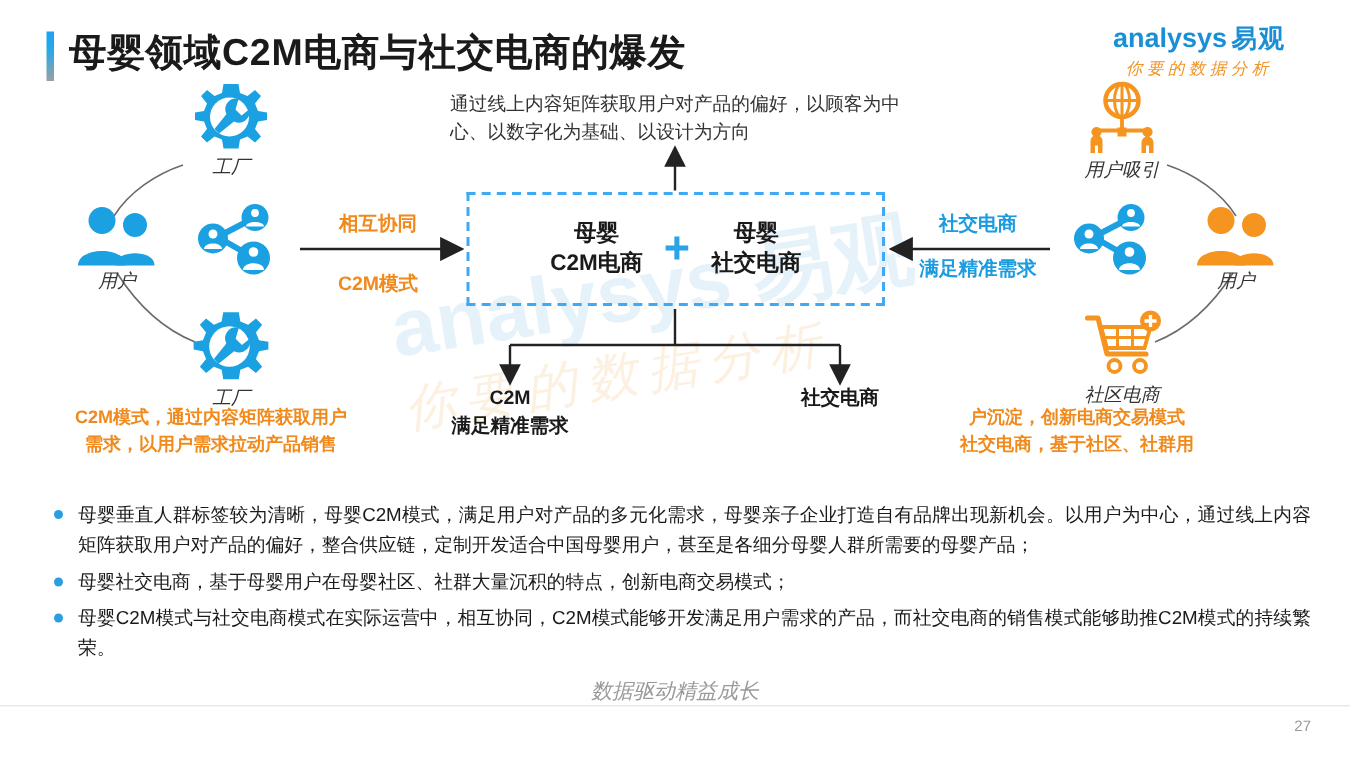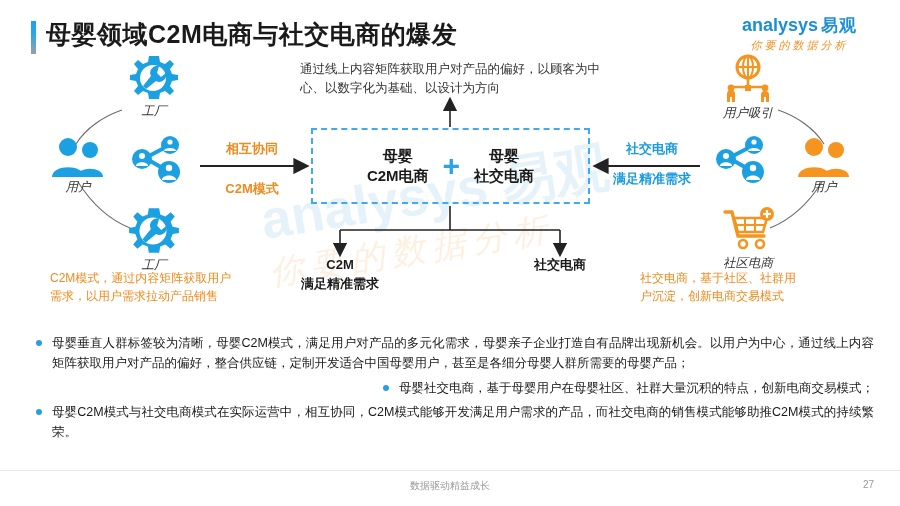--- a/index.html
+++ b/index.html
@@ -59,37 +59,37 @@
     font-size:12.5px;color:#333;line-height:1.55;text-align:left;
   }
 
   
   .arrow-label{position:absolute;text-align:center;white-space:nowrap;}
   .al-line{font-size:13px;font-weight:bold;line-height:1.45;}
   .orange{color:#f08a1c;}
   .blue{color:#1b9be0;}
 
   
-  .callout{position:absolute;font-size:12px;font-weight:normal;line-height:1.5;white-space:nowrap;}
+  .callout{position:absolute;font-size:12px;font-weight:bold;line-height:1.5;white-space:nowrap;text-align:center;}
   .callout.orange{color:#f08a1c;}
   .mid-label{position:absolute;text-align:center;font-size:13px;font-weight:bold;color:#1a1a1a;line-height:1.45;white-space:nowrap;}
 
   
   .bullets{position:absolute;left:36px;top:333px;width:838px;}
-  .bullet{display:flex;align-items:flex-start;margin-bottom:4px;justify-content:flex-end;}
+  .bullet{display:flex;align-items:flex-start;margin-bottom:4px;}
   .bullet .dot{
     flex:0 0 auto;width:6px;height:6px;border-radius:50%;background:#2a9fe0;
     margin-top:7px;margin-right:10px;
   }
   .bullet .btxt{font-size:12.5px;color:#1a1a1a;line-height:1.62;text-align:justify;}
 
   
   .footer-rule{position:absolute;left:0;top:470px;width:900px;height:1px;background:#e8e8e8;}
   .f-date{position:absolute;left:24px;top:479px;font-size:10px;color:#9a9a9a;margin-top:44px;}
-  .f-center{position:absolute;left:0;top:479px;width:900px;text-align:center;font-size:10px;color:#9a9a9a;}
+  .f-center{position:absolute;left:0;top:452px;width:900px;text-align:center;font-size:14px;color:#9a9a9a;font-style:italic;}
   .f-page{position:absolute;right:26px;top:479px;font-size:10px;color:#9a9a9a;text-align:right;}
 </style>
 </head>
 <body>
 
 <div class="slide">
 
   <div class="title-accent"></div>
   <div class="page-title">母婴领域C2M电商与社交电商的爆发</div>
 
@@ -273,22 +273,22 @@
     </div>
     <div class="mid-label" style="left:500px;top:204px;width:120px;">
       <div>社交电商</div>
     </div>
 
     <div class="callout orange" style="left:50px;top:217px;">
       <div>C2M模式，通过内容矩阵获取用户</div>
       <div>需求，以用户需求拉动产品销售</div>
     </div>
     <div class="callout orange" style="left:640px;top:217px;">
+      <div>户沉淀，创新电商交易模式</div>
       <div>社交电商，基于社区、社群用</div>
-      <div>户沉淀，创新电商交易模式</div>
     </div>
 
   </div>
 
   <div class="bullets">
     <div class="bullet">
       <span class="dot"></span>
       <span class="btxt">母婴垂直人群标签较为清晰，母婴C2M模式，满足用户对产品的多元化需求，母婴亲子企业打造自有品牌出现新机会。以用户为中心，通过线上内容矩阵获取用户对产品的偏好，整合供应链，定制开发适合中国母婴用户，甚至是各细分母婴人群所需要的母婴产品；</span>
     </div>
     <div class="bullet">

